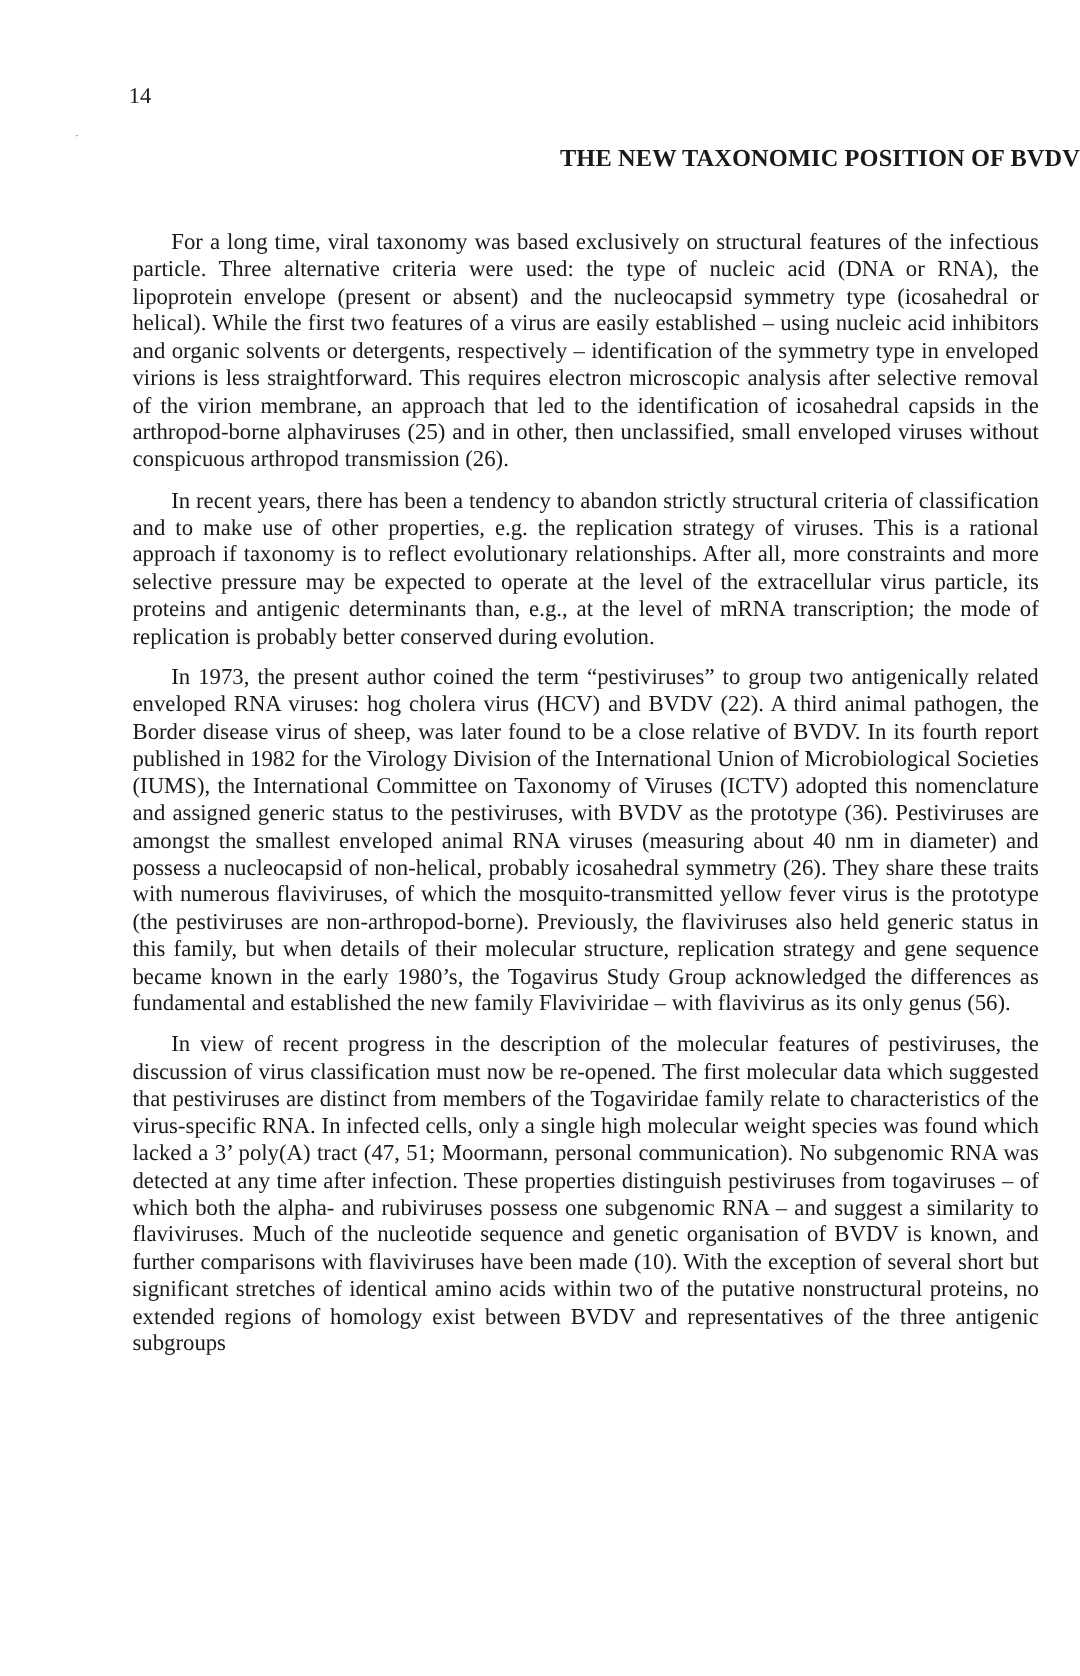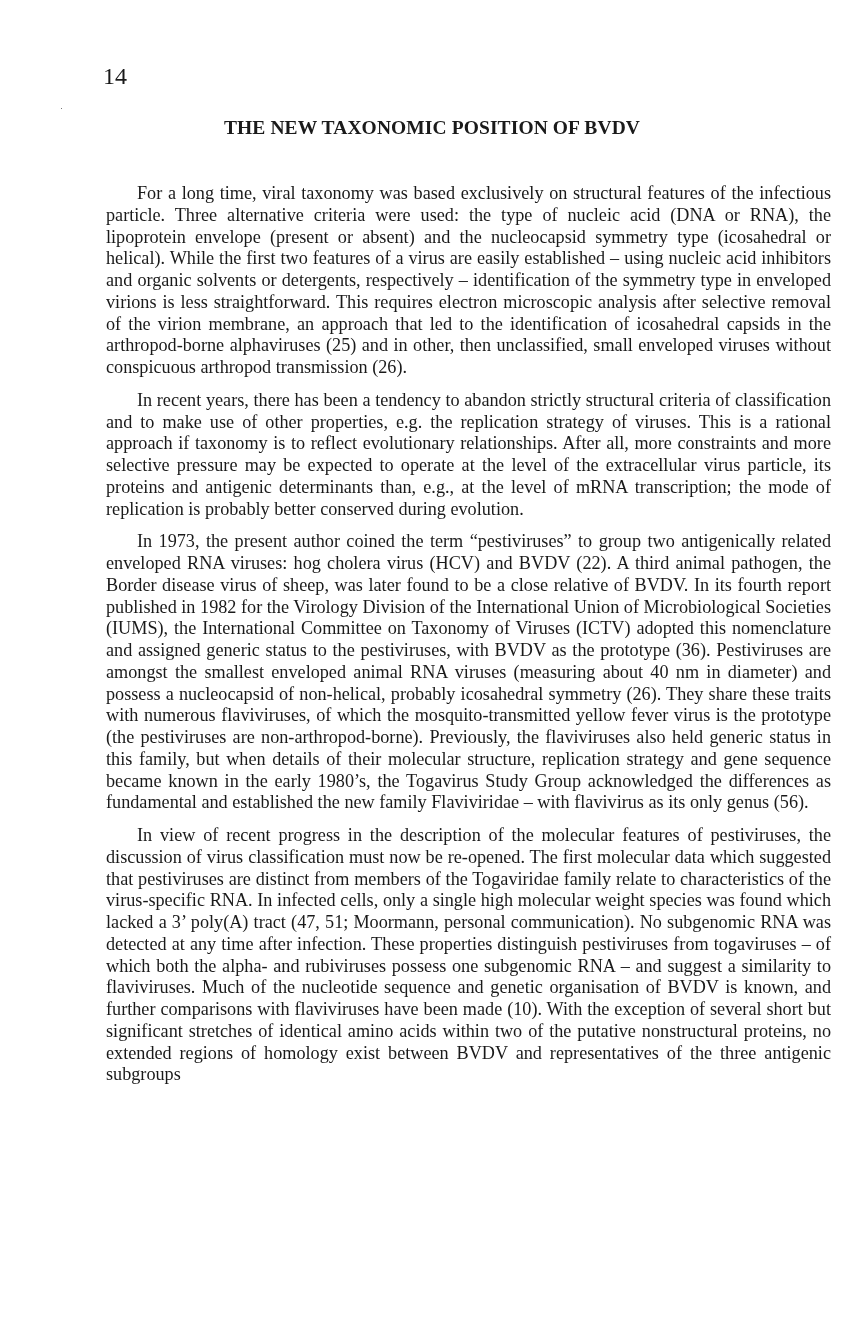--- a/index.html
+++ b/index.html
@@ -3,29 +3,29 @@
 <meta charset="utf-8">
 <style>
   html, body { margin: 0; padding: 0; background: #ffffff; }
   body {
     width: 864px; height: 1341px; position: relative; overflow: hidden;
     font-family: "Liberation Serif", "DejaVu Serif", serif;
     color: #1a1a1a;
   }
   .page-number {
     position: absolute; left: 103px; top: 66px;
-    font-size: 24px; line-height: 20px;
+    font-size: 18px; line-height: 20px;
   }
   .speck {
     position: absolute; left: 61px; top: 108px;
     width: 1px; height: 1px; background: #777;
   }
   .title {
     position: absolute; left: 0; width: 864px; top: 116px;
-    text-align: center; font-weight: bold; font-size: 19.5px; line-height: 24px;
+    text-align: right; font-weight: bold; font-size: 19.5px; line-height: 24px;
     letter-spacing: 0.1px;
   }
   .body-text {
     position: absolute; left: 102px; width: 729px; top: 183px;
   }
   .para {
     margin: 0 0 11px 4px;
     font-size: 18.2px; line-height: 21.75px;
     text-align: justify; text-indent: 31px;
     hyphens: none;

